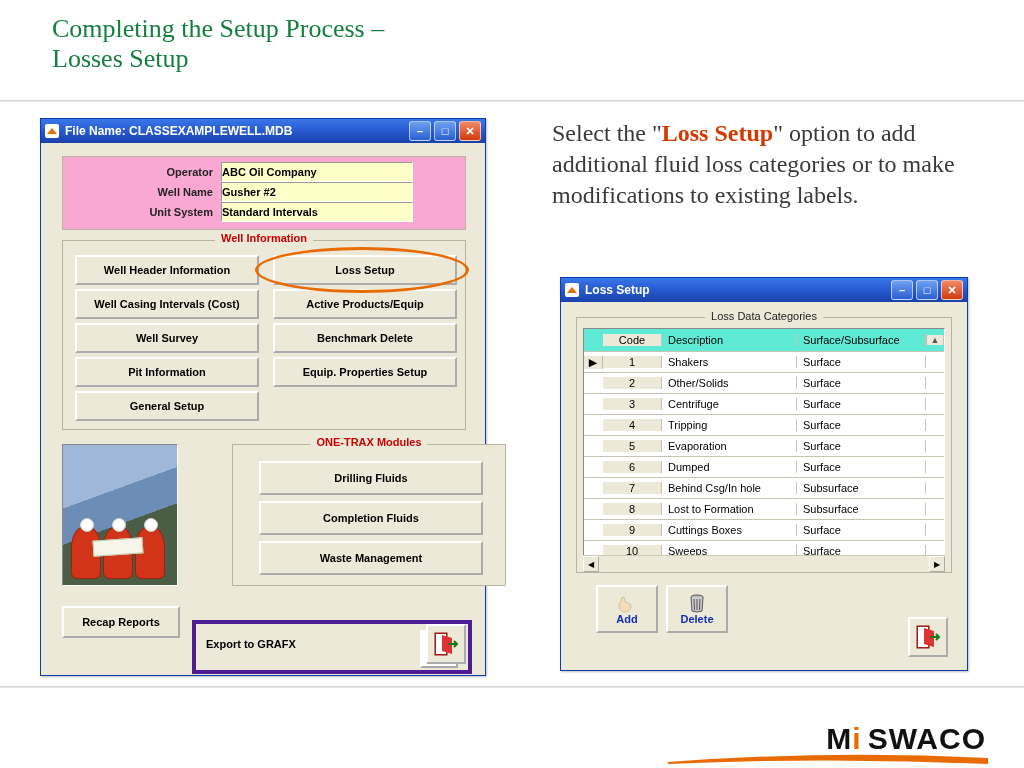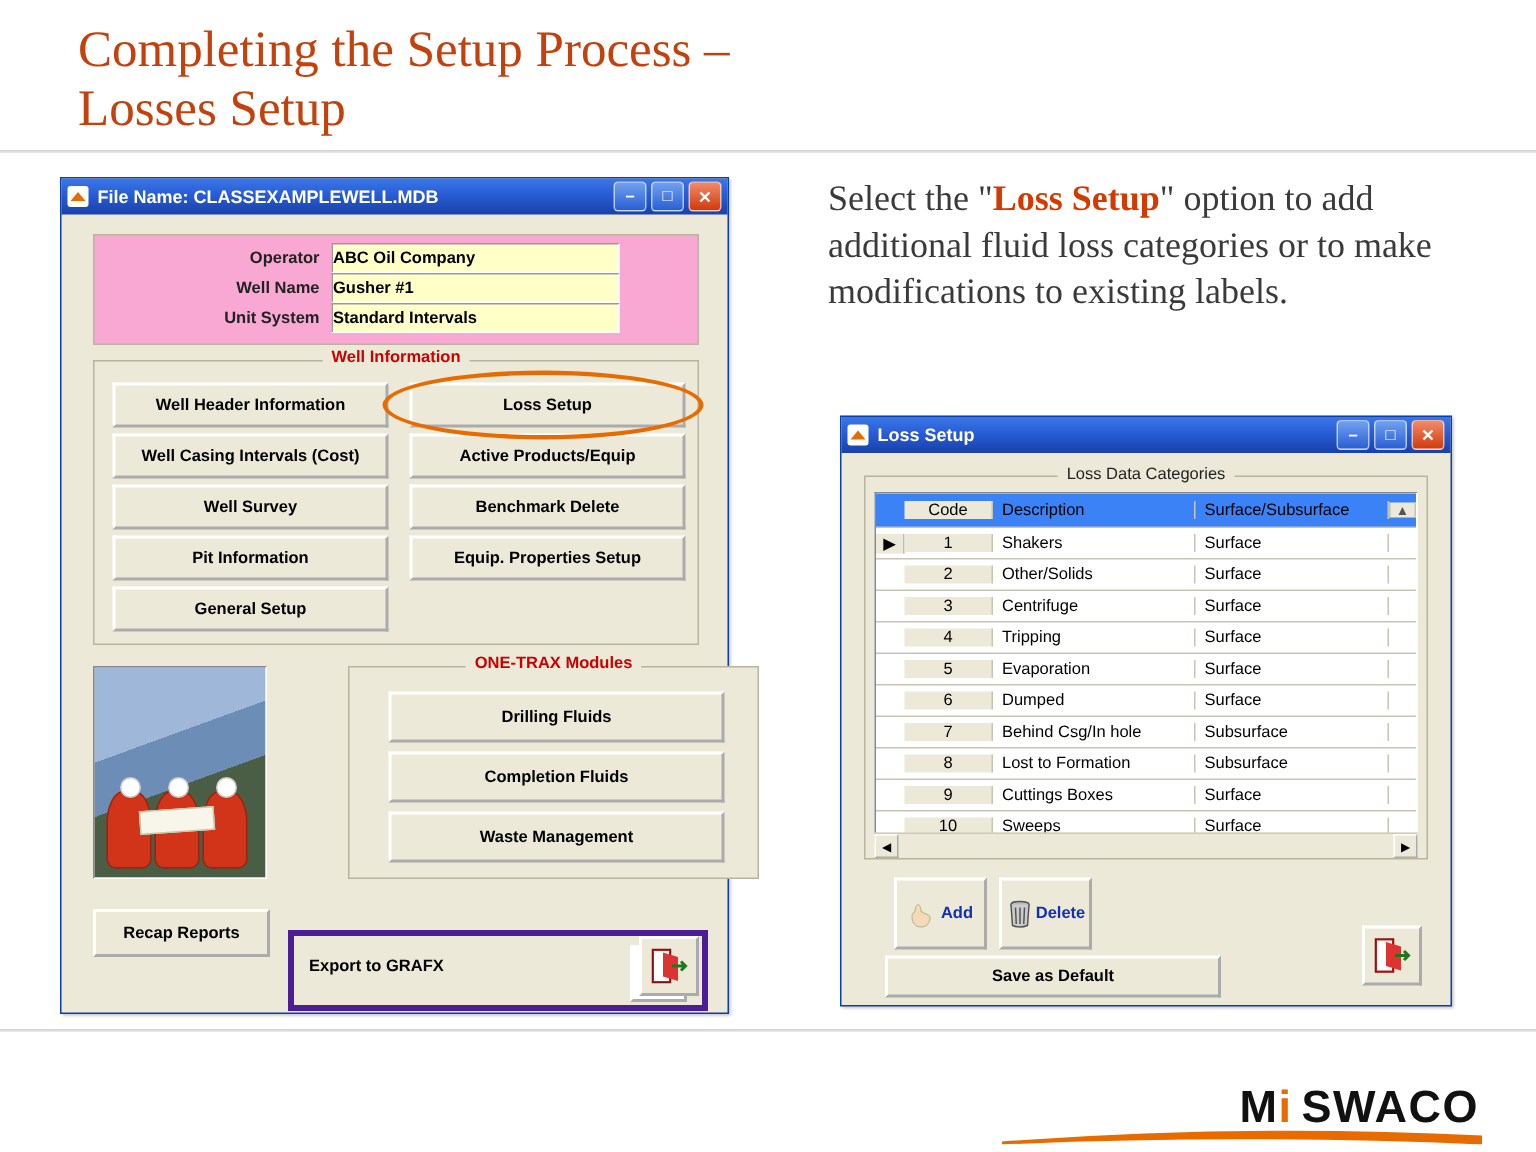--- a/index.html
+++ b/index.html
@@ -10,22 +10,22 @@
     background: #ffffff;
     font-family: Tahoma, Arial, sans-serif;
     position: relative;
     overflow: hidden;
   }
   .slide-title {
     position: absolute;
     left: 52px;
     top: 14px;
     font-family: Georgia, 'Times New Roman', serif;
-    font-size: 34px;
-    color: #c2410c;
+    font-size: 26px;
+    color: #15803d;
     line-height: 1.15;
     font-weight: 400;
   }
   .hr {
     position: absolute;
     left: 0; right: 0;
     height: 2px;
     background: linear-gradient(#cfcfcf, #ececec);
   }
   .hr.top { top: 100px; }
@@ -167,35 +167,35 @@
   .poptitle{position:absolute;left:50%;transform:translateX(-50%);top:-8px;background:#ece9d8;padding:0 6px;font-size:11px;color:#222}
   .grid {
     position:absolute;left:6px;top:10px;right:6px;bottom:10px;
     background:#fff;
     border-top:1px solid #888;border-left:1px solid #888;
     border-right:1px solid #fff;border-bottom:1px solid #fff;
     overflow:hidden;
   }
   .gridhead,.gridrow{display:flex;height:20px;border-bottom:1px solid #c8c4b4;font-size:11px;align-items:center}
   .gridhead .gc,.gridrow .gc{border-right:1px solid #c8c4b4;padding:0 6px;white-space:nowrap;overflow:hidden}
-  .gridhead{background:#3b82f6;font-weight:normal;height:22px}
+  .gridhead{background:#5eead4;font-weight:normal;height:22px}
   .gc.sel{width:18px;background:#ece9d8;border-right:1px solid #bbb;text-align:center;padding:0}
   .gc.code{width:46px;text-align:center;background:#ece9d8}
   .gridhead .gc.code{background:#ece9d8}
   .gridrow .gc.code{background:#ece9d8}
   .gc.desc{flex:1}
   .gc.surf{width:116px}
   .gc.scroll{width:16px;background:#ece9d8;border-left:1px solid #bbb;padding:0;text-align:center;font-size:9px;color:#555}
   .scrollbar-h{position:absolute;left:6px;right:6px;bottom:2px;height:14px;background:#ece9d8;border-top:1px solid #cfcab6}
   .scrollbar-h .ar{position:absolute;top:0;width:14px;height:14px;border:1px outset #fff;font-size:8px;display:flex;align-items:center;justify-content:center}
   .scrollbar-h .al{left:0}.scrollbar-h .arr{right:0}
 
   .ibtn {
     position:absolute;width:58px;height:44px;border:2px outset #fff;background:#ece9d8;
-    display:flex;flex-direction:row;align-items:center;justify-content:center;
+    display:flex;flex-direction:column;align-items:center;justify-content:center;
     font-size:11px;font-weight:bold;color:#1030b0;
   }
   .ibtn.addp{left:34px;top:282px}
   .ibtn.delp{left:104px;top:282px}
   .save-def{position:absolute;left:28px;top:334px;width:220px;height:24px;border:2px outset #fff;background:#ece9d8;font-size:11px;font-weight:bold;display:flex;align-items:center;justify-content:center}
   .popup .exit-btn{right:18px;bottom:12px}
 
   
   .logo{position:absolute;right:38px;bottom:12px;display:flex;align-items:center;gap:6px;font-family:Arial;font-size:30px;font-weight:900;letter-spacing:1px;color:#111}
   .logo .mi{font-weight:900}
@@ -231,21 +231,21 @@
     </div>
   </div>
   <div class="wbody">
     <div class="infogroup">
       <div class="irow r1">
           <span class="lbl">Operator</span>
           <span class="val">ABC Oil Company</span>
         </div>
       <div class="irow r2">
           <span class="lbl">Well Name</span>
-          <span class="val">Gusher #1</span>
+          <span class="val">Gusher #2</span>
         </div>
       <div class="irow r3">
           <span class="lbl">Unit System</span>
           <span class="val">Standard Intervals</span>
         </div>
     </div>
 
     <div class="group wi">
       <div class="grouptitle">Well Information</div>
       <div class="gbtn b1">Well Header Information</div>
@@ -416,21 +416,20 @@
       <svg width="20" height="20" viewBox="0 0 20 20">
           <ellipse cx="10" cy="4" rx="6" ry="2" fill="#bbb" stroke="#555"></ellipse>
           <path d="M4 4 L5 18 Q10 20 15 18 L16 4" fill="#ccc" stroke="#555"></path>
           <line x1="7" y1="6" x2="7.5" y2="17" stroke="#555"></line>
           <line x1="10" y1="6" x2="10" y2="17" stroke="#555"></line>
           <line x1="13" y1="6" x2="12.5" y2="17" stroke="#555"></line>
         </svg>
       <span>Delete</span>
     </div>
 
-    <div class="save-def">Save as Default</div>
 
     <div class="exit-btn">
       <svg width="26" height="26" viewBox="0 0 26 26">
         <rect x="2" y="2" width="12" height="22" fill="#c22" stroke="#811" stroke-width="1"></rect>
         <rect x="3" y="3" width="10" height="20" fill="#fff"></rect>
         <path d="M9 4 L19 7 L19 23 L9 20 Z" fill="#d33"></path>
         <path d="M15 13 L24 13 M21 10 L24 13 L21 16" stroke="#1a7a1a" stroke-width="2" fill="none"></path>
       </svg>
     </div>
   </div>

